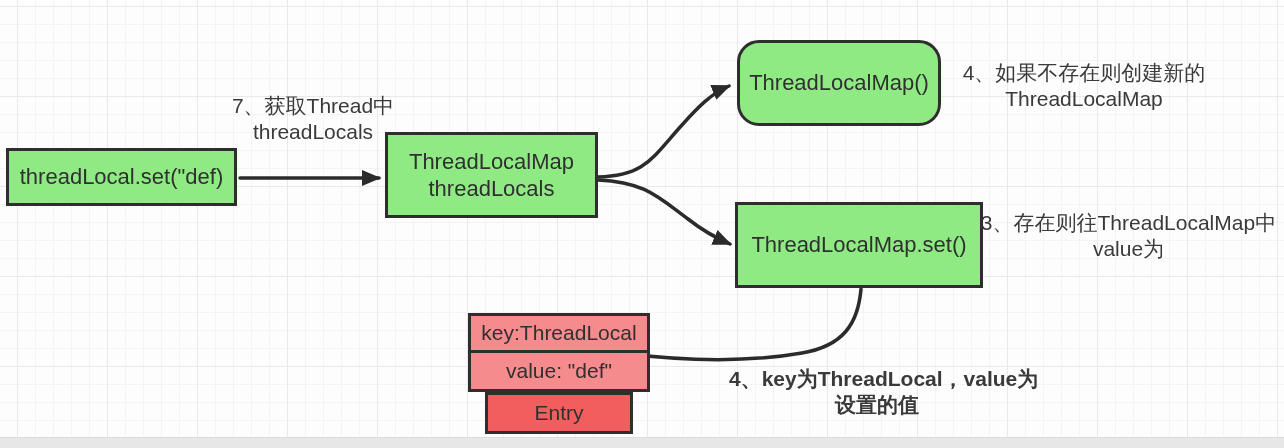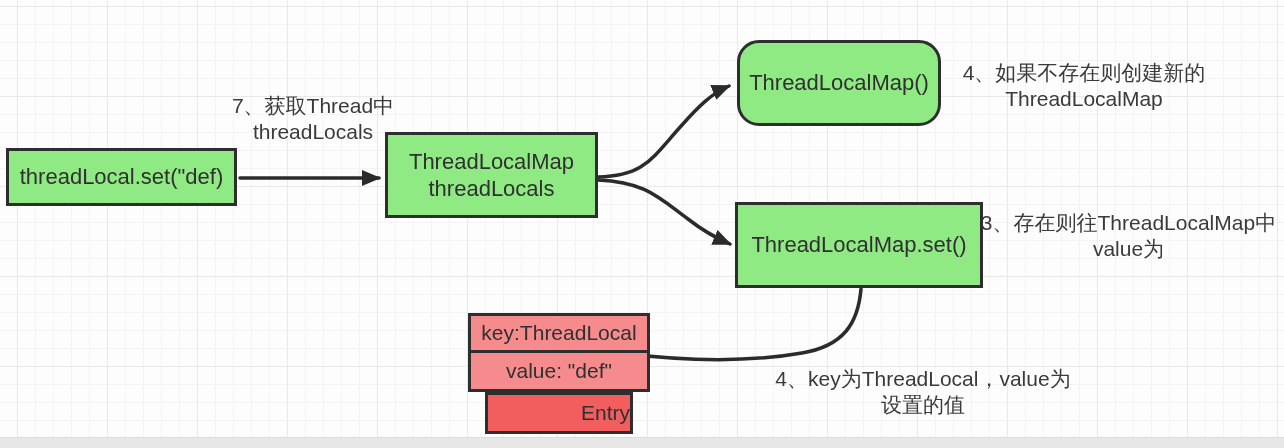--- a/index.html
+++ b/index.html
@@ -34,21 +34,21 @@
     position:absolute;
     border:3px solid var(--border);
     display:flex;flex-direction:column;align-items:center;justify-content:center;
     text-align:center;
     font-size:22px;
     line-height:1.25;
     color:#303030;
   }
   .green{background:var(--green);}
   .pink{background:var(--pink);}
-  .red{background:var(--red);align-items:flex-end;}
+  .red{background:var(--red);}
   .note{
     position:absolute;
     text-align:center;
     font-size:21px;
     line-height:1.22;
     color:#3a3a3a;
     white-space:nowrap;
   }
   .cell{font-size:21px;margin-left:45px;}
   .bottom-strip{
@@ -111,20 +111,20 @@
   <div class="note" style="left:936px;top:60px;width:296px;">
     <div>4、如果不存在则创建新的</div>
     <div>ThreadLocalMap</div>
   </div>
 
   <div class="note" style="left:973px;top:210px;width:311px;">
     <div>3、存在则往ThreadLocalMap中</div>
     <div>value为</div>
   </div>
 
-  <div class="note" style="left:775px;top:366px;width:296px;">
+  <div class="note" style="left:729px;top:366px;width:296px;font-weight:bold;">
     <div>4、key为ThreadLocal，value为</div>
     <div>设置的值</div>
   </div>
 
   <div class="bottom-strip"></div>
 
 </div>
 
 </body></html>

